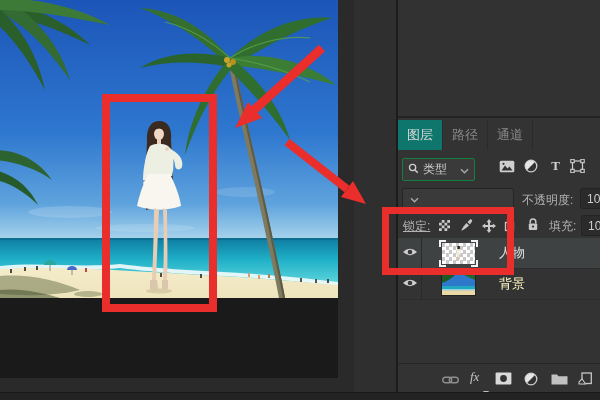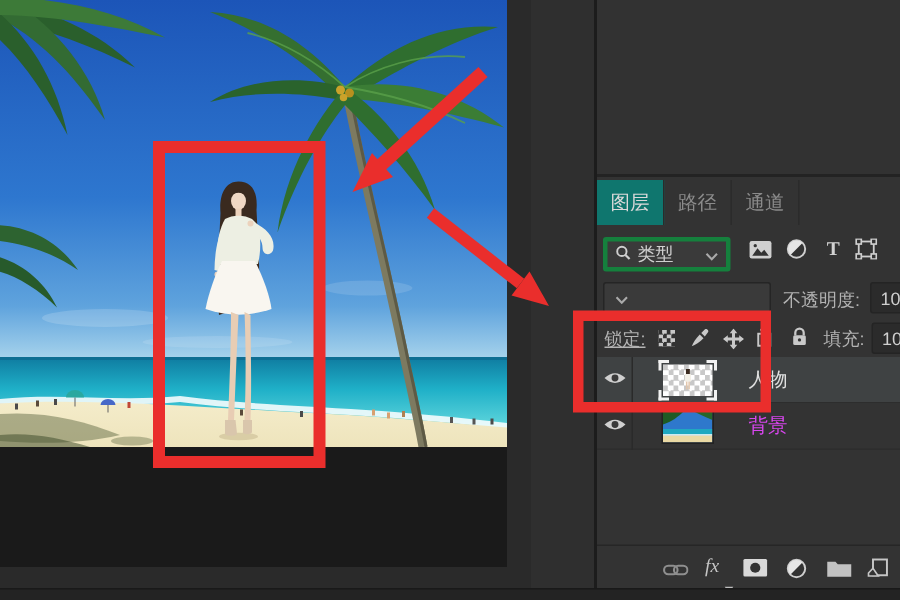--- a/index.html
+++ b/index.html
@@ -22,22 +22,22 @@
   .panel{position:absolute;left:398px;top:0;width:202px;height:400px;background:#333;z-index:10;
          color:#c9c9c9;font-size:12px;}
   .panel-top{position:absolute;left:0;top:0;width:202px;height:118px;background:#323232;
              border-bottom:2px solid #232323;}
   .tabbar{position:absolute;left:0;top:120px;width:202px;height:30px;display:flex;}
   .tab{height:30px;line-height:30px;padding:0 9px;font-size:13px;color:#8b8b8b;
        border-right:1px solid #2b2b2b;cursor:default;}
   .tab.active{background:#0f766e;color:#dadada;}
 
   .filter-row{position:absolute;left:0;top:152px;width:202px;height:34px;}
-  .kind-box{position:absolute;left:4px;top:6px;width:85px;height:23px;background:#3a3a3a;
-            border:3px solid #15803d;border-radius:2px;display:flex;align-items:center;padding:0 5px;}
+  .kind-box{position:absolute;left:4px;top:6px;width:73px;height:23px;background:#3a3a3a;
+            border:1px solid #15803d;border-radius:2px;display:flex;align-items:center;padding:0 5px;}
   .kind-label{margin-left:4px;color:#cfcfcf;flex:1;}
   .f-ico{position:absolute;top:8px;}
 
   .blend-row{position:absolute;left:0;top:188px;width:202px;height:24px;}
   .blend-box{position:absolute;left:4px;top:0;width:112px;height:21px;background:#3a3a3a;
              border:1px solid #252525;border-radius:2px;display:flex;align-items:center;padding:0 7px;}
   .blend-label{flex:1;color:#cfcfcf;}
   .dim-label{color:#b3b3b3;}
   .val-box{position:absolute;top:0;width:34px;height:21px;background:#2b2b2b;border:1px solid #242424;
            border-radius:2px;color:#cfcfcf;padding:3px 0 0 6px;}
@@ -58,21 +58,21 @@
   .thumb{position:relative;width:33px;height:21px;margin-left:8px;flex:none;}
   .thumb .checker{position:absolute;inset:0;
      background:repeating-conic-gradient(#ffffff 0% 25%,#c8c8c8 0% 50%);
      background-size:7px 7px;}
   .thumb.bordered{outline:1px solid #222;}
   .bracket{position:absolute;width:7px;height:7px;z-index:2;}
   .bracket.tl{left:-3px;top:-3px;border-left:2px solid #f2f2f2;border-top:2px solid #f2f2f2;}
   .bracket.tr{right:-3px;top:-3px;border-right:2px solid #f2f2f2;border-top:2px solid #f2f2f2;}
   .bracket.bl{left:-3px;bottom:-3px;border-left:2px solid #f2f2f2;border-bottom:2px solid #f2f2f2;}
   .bracket.br{right:-3px;bottom:-3px;border-right:2px solid #f2f2f2;border-bottom:2px solid #f2f2f2;}
-  .layer-name{margin-left:12px;font-size:13px;color:#d946ef;}
+  .layer-name{margin-left:12px;font-size:13px;color:#fef9c3;}
   .layer-row.selected .layer-name{color:#e0e0e0;}
 
   .bottom-bar{position:absolute;left:0;top:363px;width:202px;height:29px;border-top:1px solid #262626;}
   .b-ico{position:absolute;top:8px;}
   .fx-label{font-style:italic;font-size:13px;color:#c4c4c4;font-family:"Liberation Serif",serif;}
   .caret{position:absolute;}
 
   
   .anno-rect{position:absolute;border:8px solid #ea2e2c;z-index:55;pointer-events:none;}
   #anno-rect-person{left:102px;top:94px;width:115px;height:218px;}

